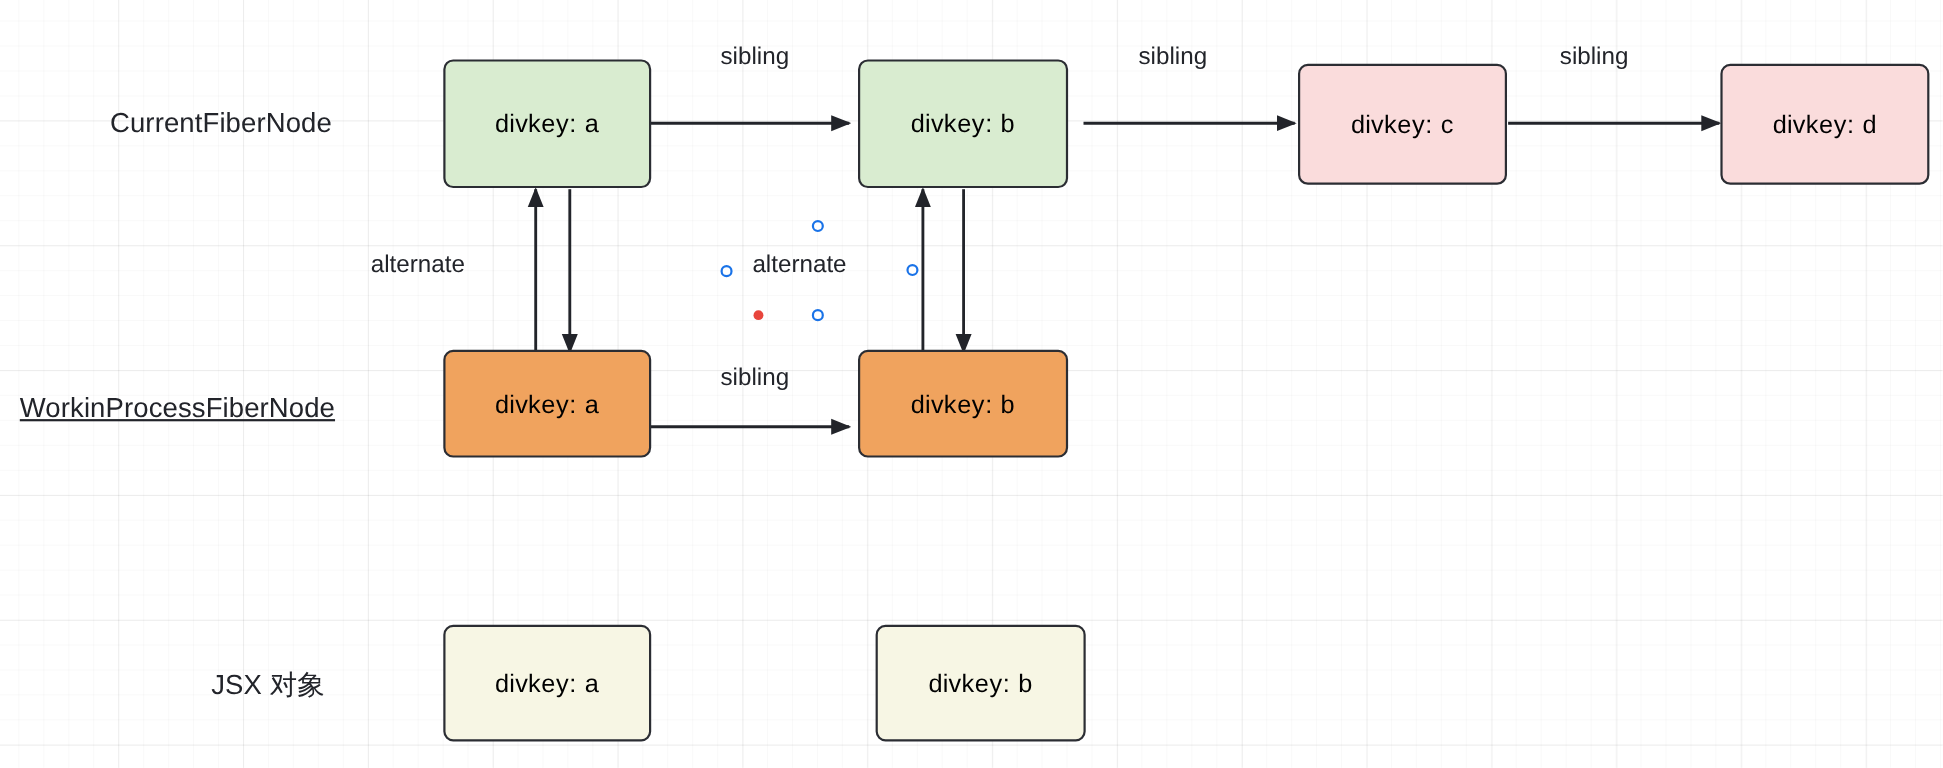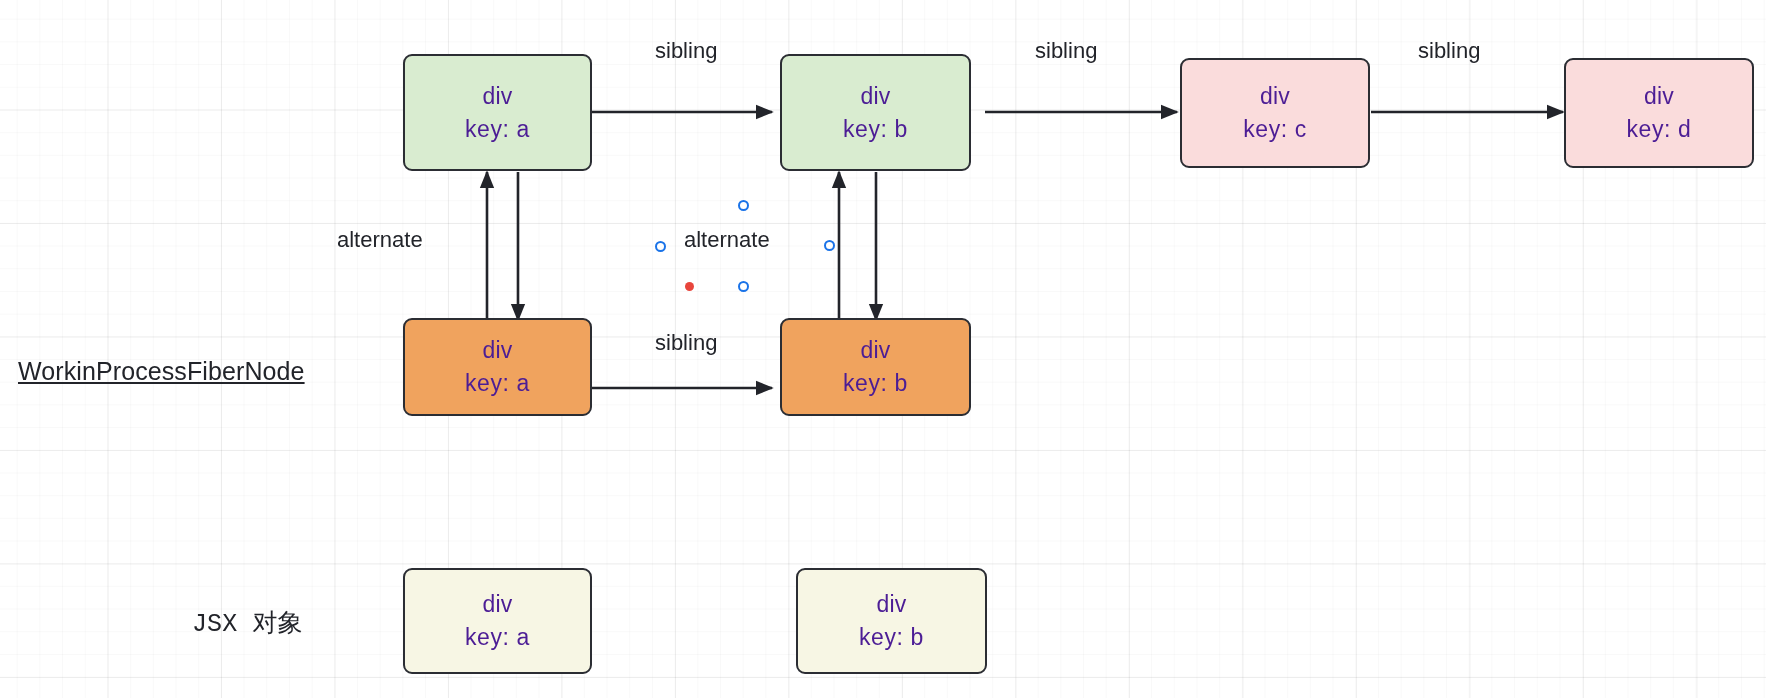--- a/index.html
+++ b/index.html
@@ -27,23 +27,23 @@
   }
   svg#edges{
     position:absolute;left:0;top:0;width:1766px;height:698px;
     pointer-events:none;
   }
   .node{
     position:absolute;
     box-sizing:border-box;
     border:2.5px solid #2b2d33;
     border-radius:9px;
-    display:flex;flex-direction:column;
+    display:flex;flex-direction:row;
     align-items:center;justify-content:center;
-    color:#4c1d95;
+    color:#000000;
     font-size:23px;
     line-height:1.42;
     letter-spacing:0.2px;
   }
   .node .ln2{letter-spacing:0.6px;}
   .row-label{
     position:absolute;
     color:#22242a;
     font-size:25px;
     white-space:nowrap;
@@ -112,24 +112,25 @@
     </g>
     <g>
       <line x1="876" y1="172" x2="876" y2="320" stroke="#22242a" stroke-width="2.6" marker-end="url(#arrow)"></line>
     </g>
 
     <g>
       <line x1="530" y1="388" x2="772" y2="388" stroke="#22242a" stroke-width="2.6" marker-end="url(#arrow)"></line>
     </g>
   </svg>
 
+  <div class="row-label" style="left:100px;top:98px;">CurrentFiberNode</div>
 
   <div class="row-label" style="left:18px;top:357px;text-decoration:underline;">WorkinProcessFiberNode</div>
 
-  <div class="row-label" style="left:192px;top:606px;font-family:Liberation Mono, monospace;">JSX 对象</div>
+  <div class="row-label" style="left:192px;top:606px;">JSX 对象</div>
 
   <div class="node" style="left:403px;top:54px;width:189px;height:117px;background:#d9ecd0;">
     <div class="ln1">div</div>
     <div class="ln2">key:  a</div>
   </div>
 
   <div class="node" style="left:780px;top:54px;width:191px;height:117px;background:#d9ecd0;">
     <div class="ln1">div</div>
     <div class="ln2">key:  b</div>
   </div>

